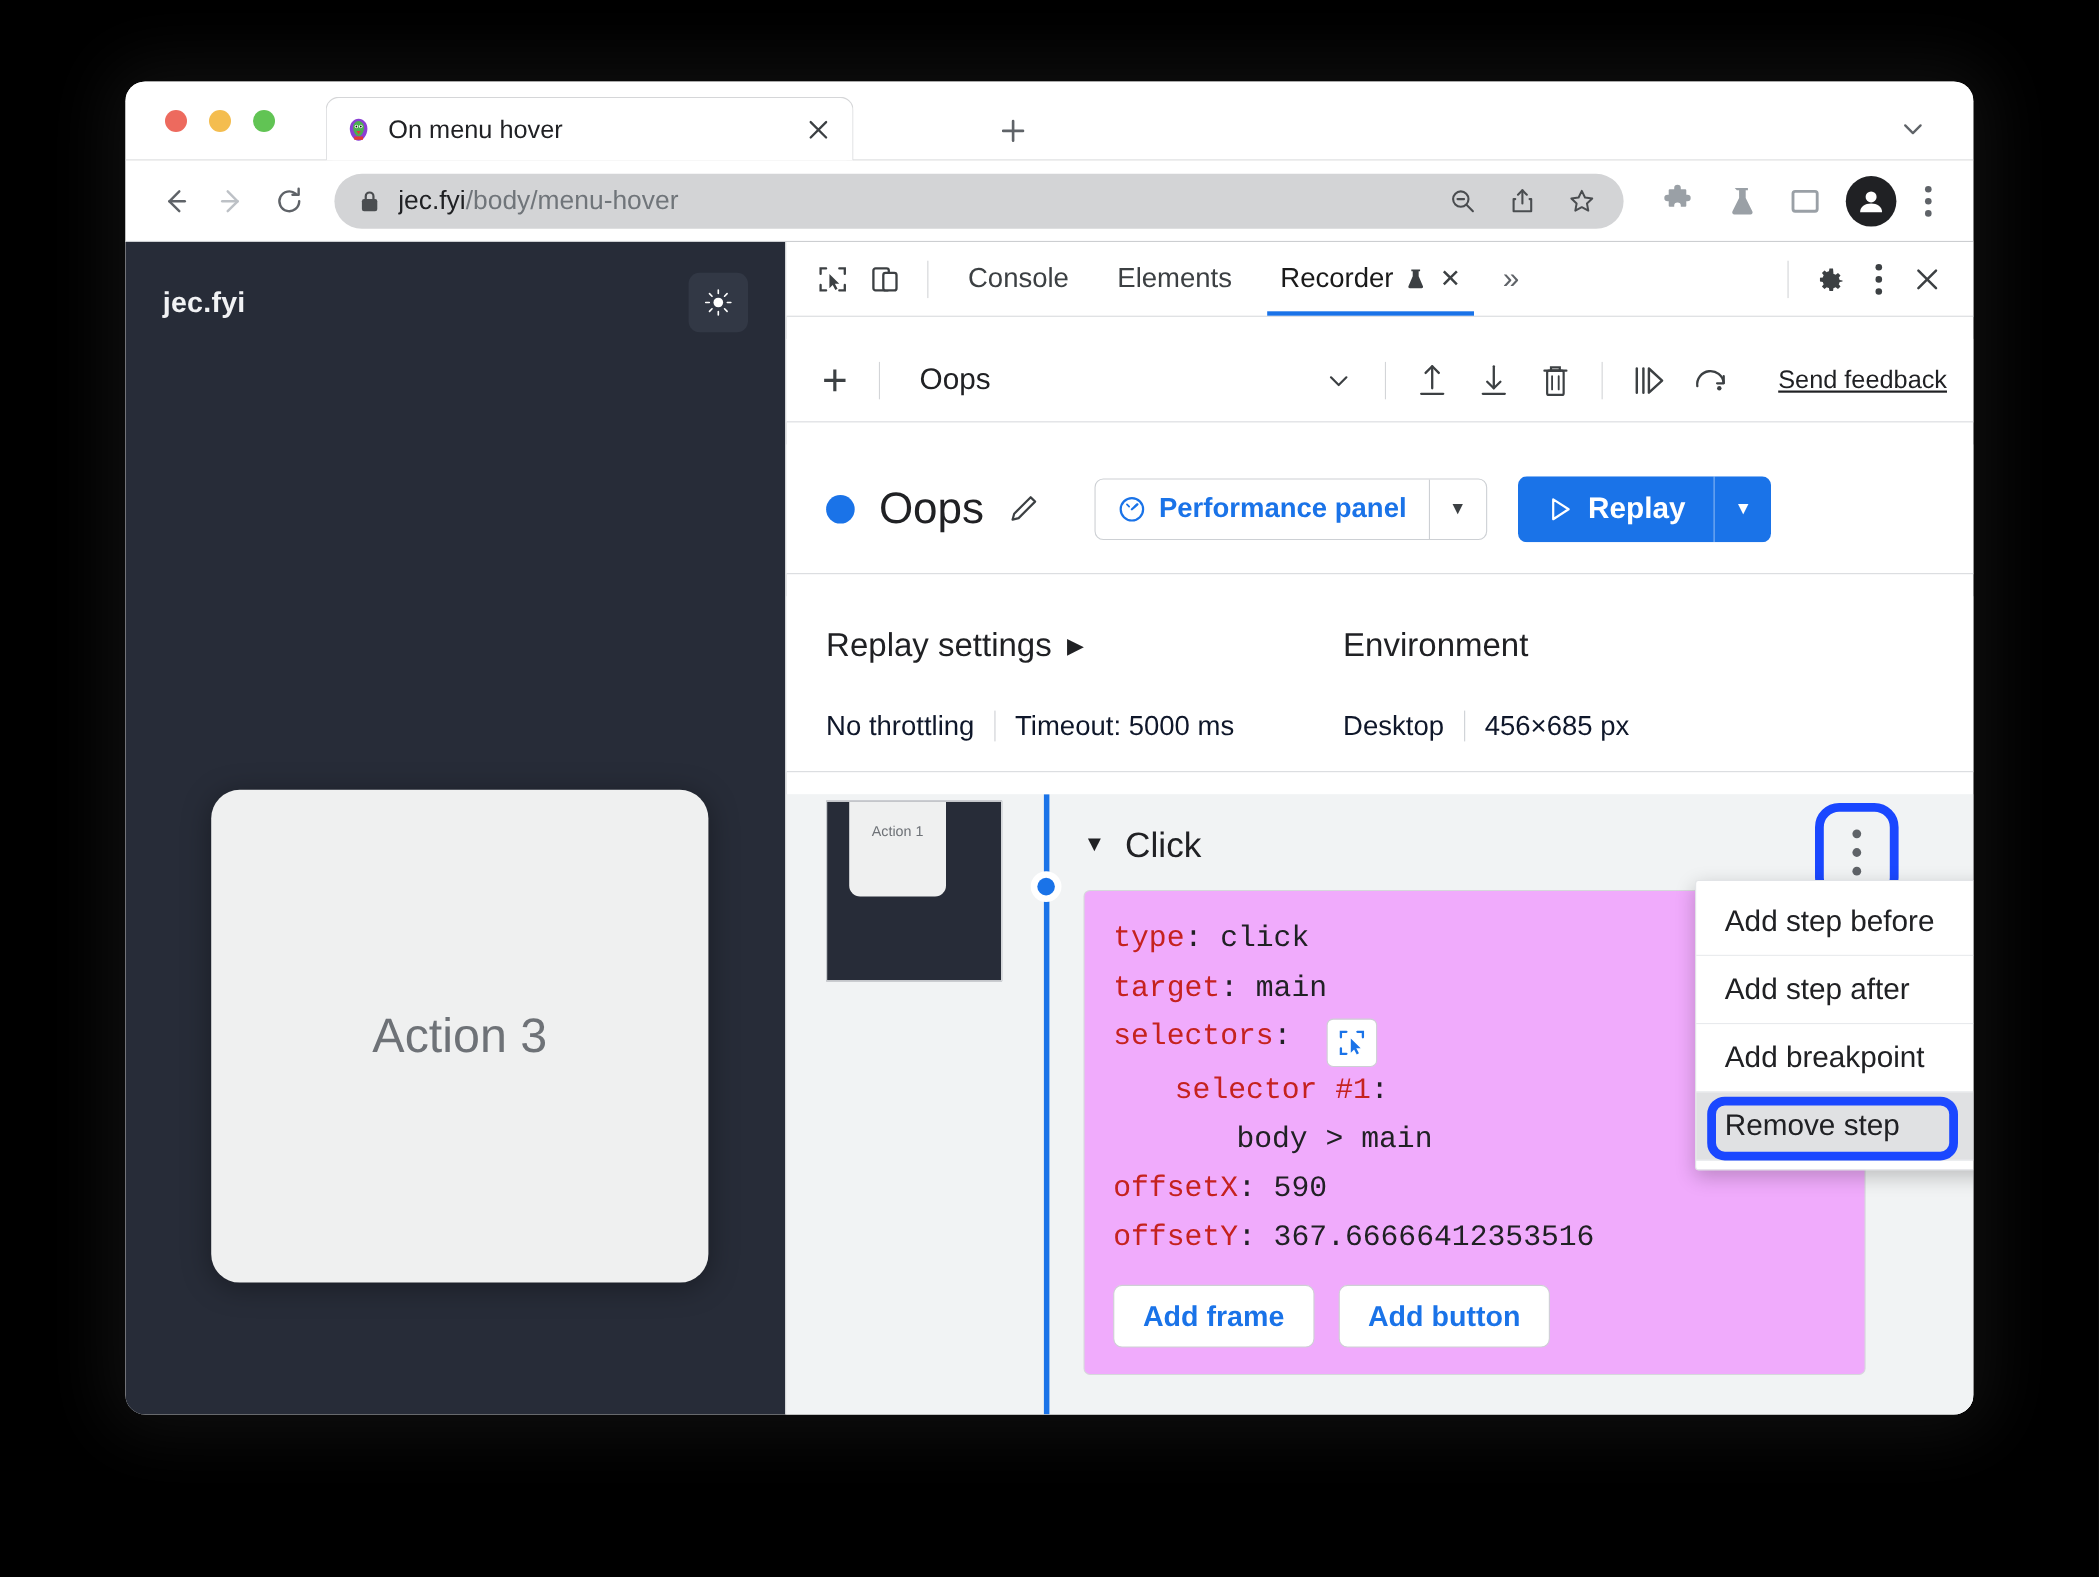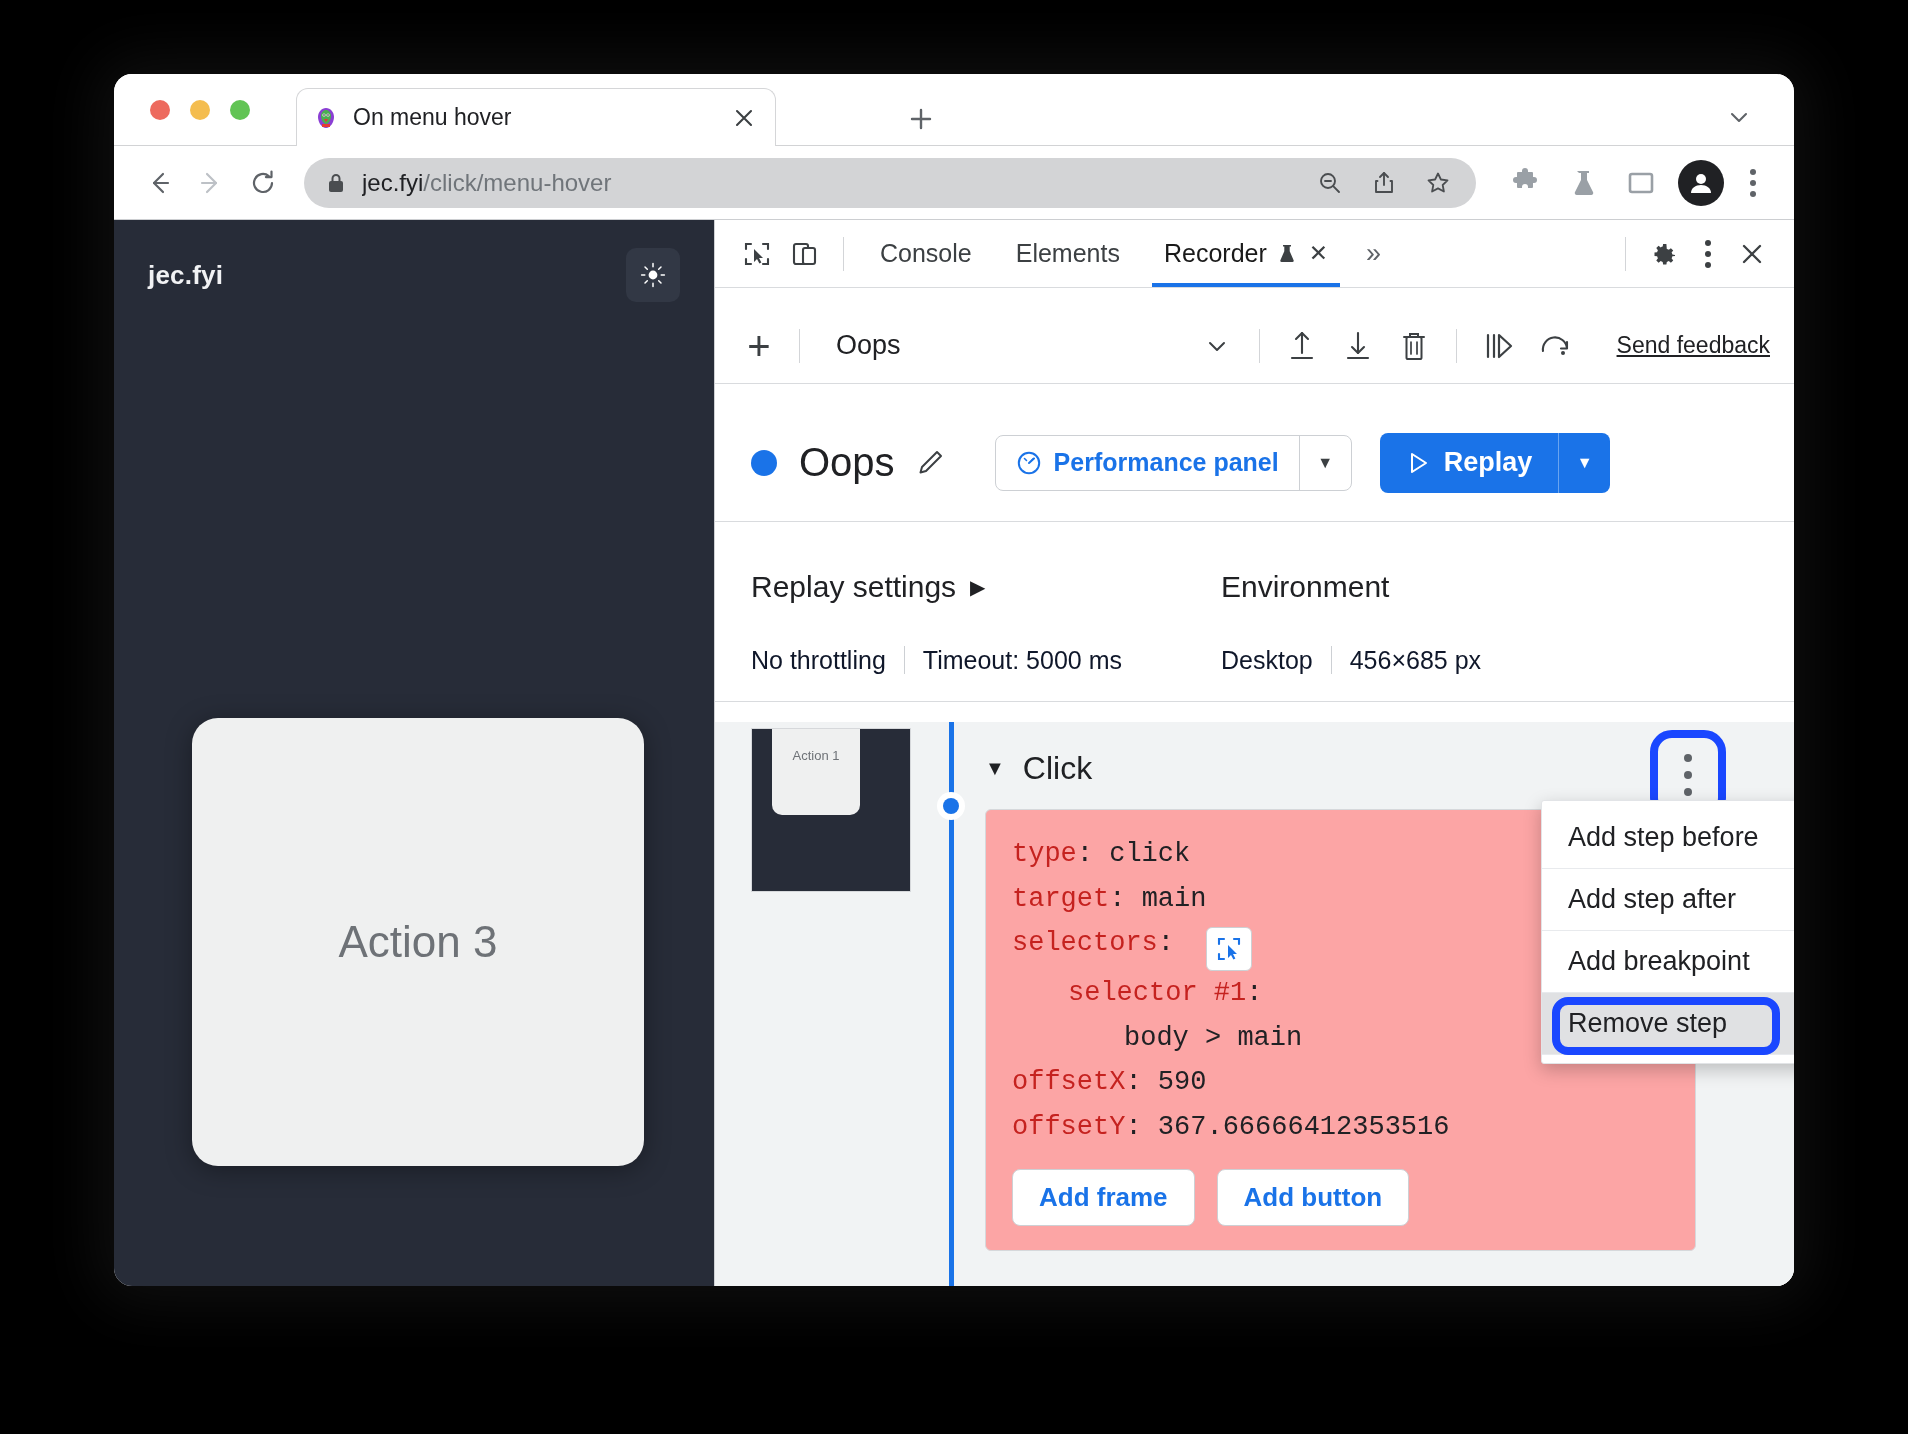--- a/index.html
+++ b/index.html
@@ -351,21 +351,21 @@
   }
   .step-head {
     display: flex; align-items: center; gap: 18px;
     font-size: 32px; color: #202124;
     margin-bottom: 22px;
   }
   .step-head .caret { font-size: 20px; color: #202124; }
   .code-box {
     border: 1px solid #d6d8db;
     border-radius: 6px;
-    background: #fca5a5;
+    background: #f0abfc;
     padding: 22px 26px 24px 26px;
     margin-right: 62px;
   }
   .code-line {
     font-family: "Liberation Mono", "DejaVu Sans Mono", monospace;
     font-size: 27px; line-height: 1.65;
     color: #202124;
     white-space: nowrap;
   }
   .k { color: #c5221f; }
@@ -518,21 +518,21 @@
         </svg>
       </div>
 
       <div class="omnibox">
         <span class="lock">
           <svg width="20" height="22" viewBox="0 0 20 22">
               <rect x="3" y="9" width="14" height="11" rx="2" fill="#4a4d50"></rect>
               <path d="M6.5 9V6.5a3.5 3.5 0 017 0V9" stroke="#4a4d50" stroke-width="2" fill="none"></path>
             </svg>
         </span>
-        <span class="url"><span>jec.fyi</span><span class="path">/click/menu-hover</span></span>
+        <span class="url"><span>jec.fyi</span><span class="path">/body/menu-hover</span></span>
         <span class="omni-icon">
           <svg width="26" height="26" viewBox="0 0 26 26">
               <circle cx="11" cy="11" r="7" stroke="#4a4d50" stroke-width="1.9" fill="none"></circle>
               <path d="M8 11h6M16.2 16.2L22 22" stroke="#4a4d50" stroke-width="1.9" stroke-linecap="round"></path>
             </svg>
         </span>
         <span class="omni-icon">
           <svg width="26" height="26" viewBox="0 0 26 26">
               <path d="M13 3v12" stroke="#4a4d50" stroke-width="1.9" stroke-linecap="round"></path>
               <path d="M9 7l4-4 4 4" stroke="#4a4d50" stroke-width="1.9" fill="none" stroke-linecap="round" stroke-linejoin="round"></path>

